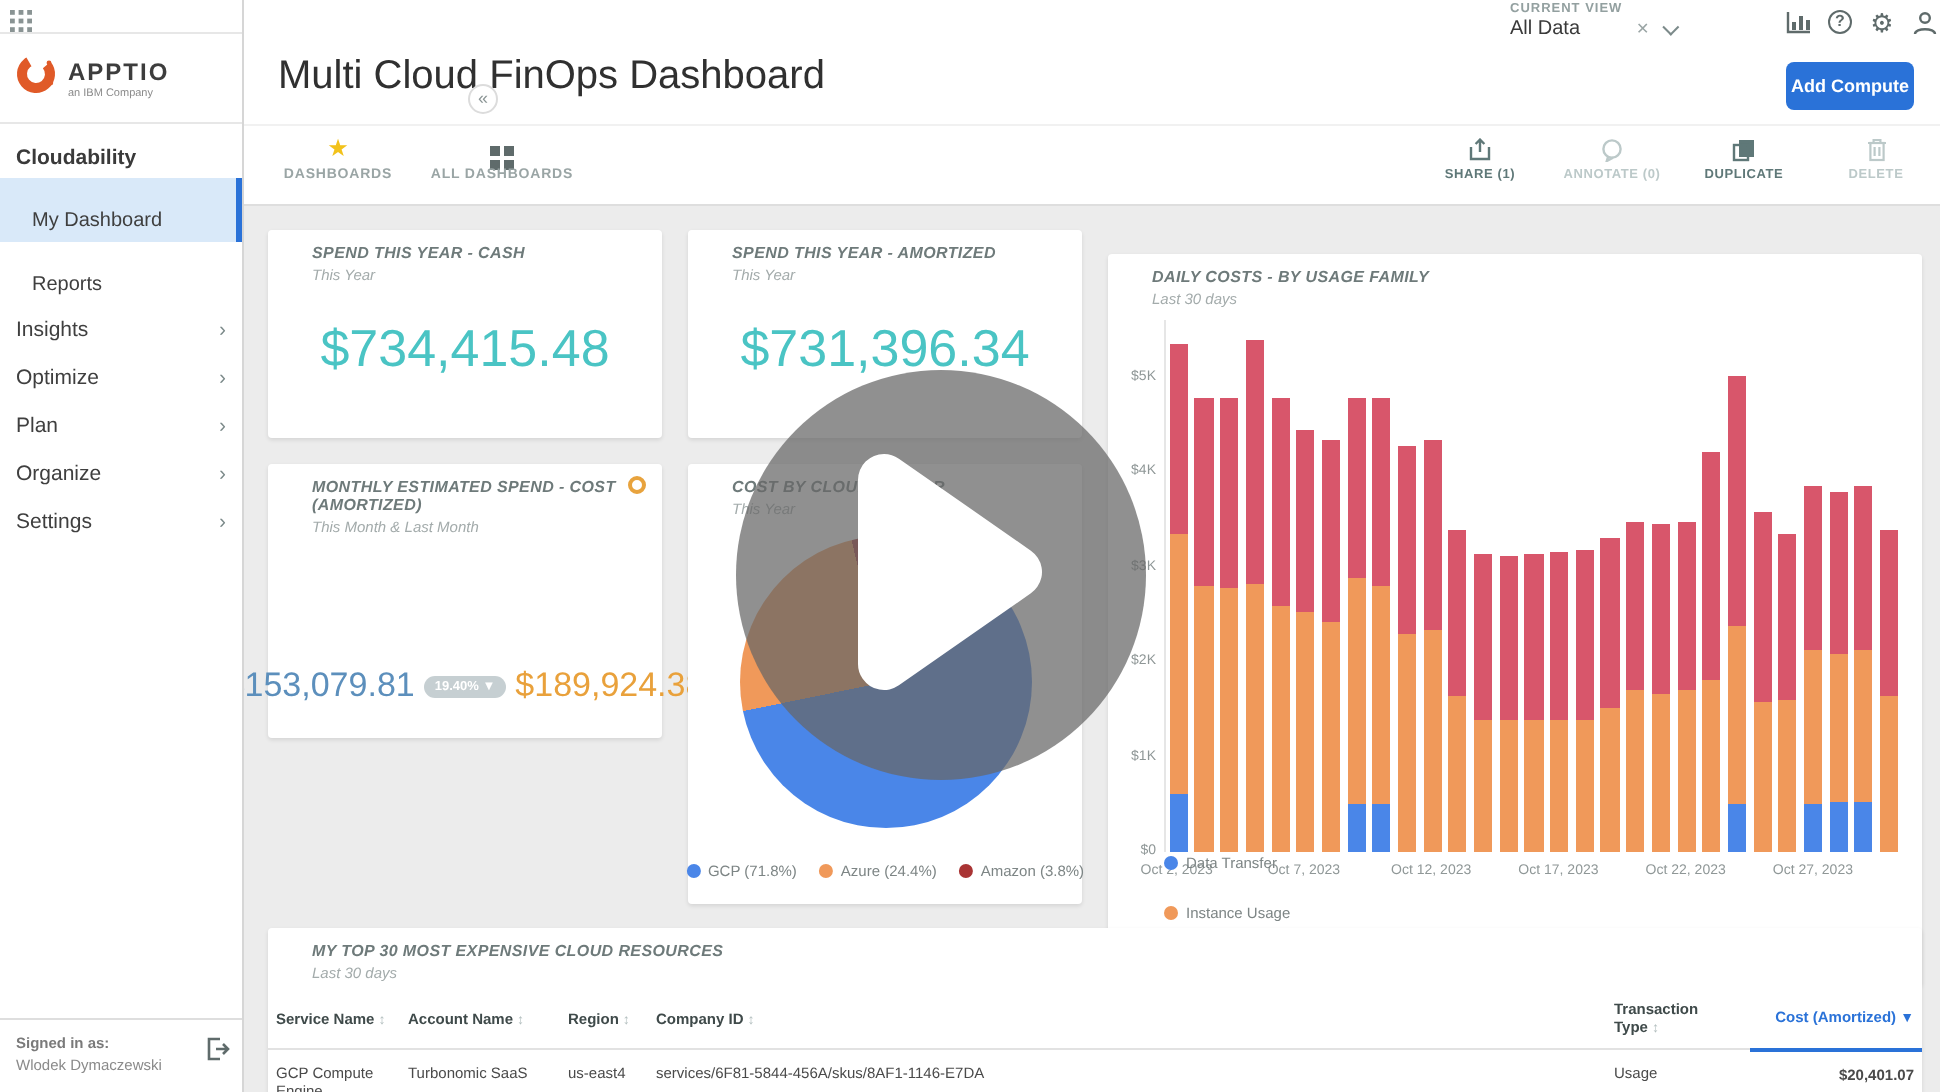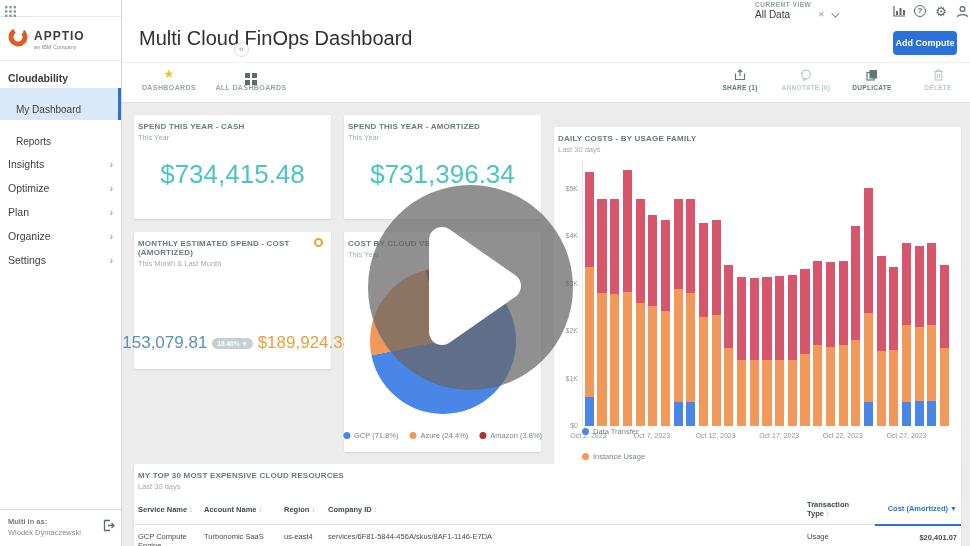--- a/index.html
+++ b/index.html
@@ -50,21 +50,21 @@
   .actions { position:absolute; right:4px; top:5px; display:flex; gap:10px; }
   .action { width:56px; text-align:center; cursor:pointer; }
   .action .a-icon { height:14px; display:flex; justify-content:center; align-items:center; }
   .action .a-label { font-size:6.5px; letter-spacing:0.3px; font-weight:700; margin-top:2px; }
   .action.enabled .a-label { color:#5f7878; }
   .action.disabled .a-label { color:#bcc9c9; }
 
   
   .content { position:absolute; left:0; top:104px; width:848px; height:442px; }
   .card { position:absolute; background:#fff; border-radius:2px; box-shadow:0 1px 2px rgba(0,0,0,0.10); }
-  .card-head { padding:7px 4px 4px; position:relative; }
+  .card-head { padding:7px 22px 4px; position:relative;font-style:italic; }
   .card-title { font-size:8px; font-weight:700; color:#6e7a7a; letter-spacing:0.2px; }
   .card-sub { font-size:7.5px; color:#a3abab; margin-top:2px; }
   #card-spend-cash { left:12px; top:11px; width:197px; height:104px; }
   #card-spend-amort { left:222px; top:11px; width:197px; height:104px; }
   #card-daily { left:432px; top:23px; width:407px; height:366px; }
   #card-monthly { left:12px; top:128px; width:197px; height:137px; }
   #card-vendor { left:222px; top:128px; width:197px; height:220px; }
   #card-table { left:12px; top:360px; width:827px; height:186px; }
   .kpi-center { position:absolute; top:44px; width:100%; text-align:center; font-size:26px; font-weight:400; color:#4ac4c4; }
   .warn-ring { position:absolute; top:6px; right:8px; width:9px; height:9px; border:2.2px solid #e8a33d; border-radius:50%; }
@@ -159,21 +159,21 @@
         <span>Organize</span>
         <span class="chev">›</span>
       </div>
       <div class="side-row">
         <span>Settings</span>
         <span class="chev">›</span>
       </div>
     </div>
   <div class="side-bottom">
     <span>
-      <div class="signed-label">Multi in as:</div>
+      <div class="signed-label">Signed in as:</div>
       <div class="signed-user">Wlodek Dymaczewski</div>
     </span>
     <span style="cursor:pointer;">
       <svg width="12" height="13" viewBox="0 0 12 13" fill="none" stroke="#5f6b6b" stroke-width="1.3">
         <path d="M7 1.5 H1.5 V11.5 H7"></path>
         <path d="M5 6.5 H11 M8.5 4 L11 6.5 L8.5 9"></path>
       </svg>
     </span>
   </div>
 </div>

